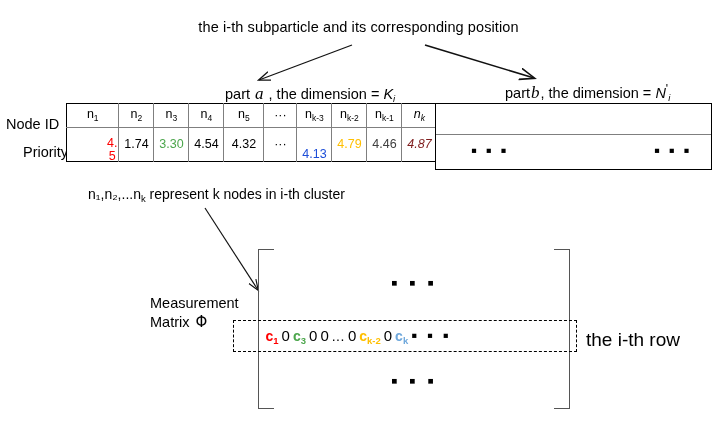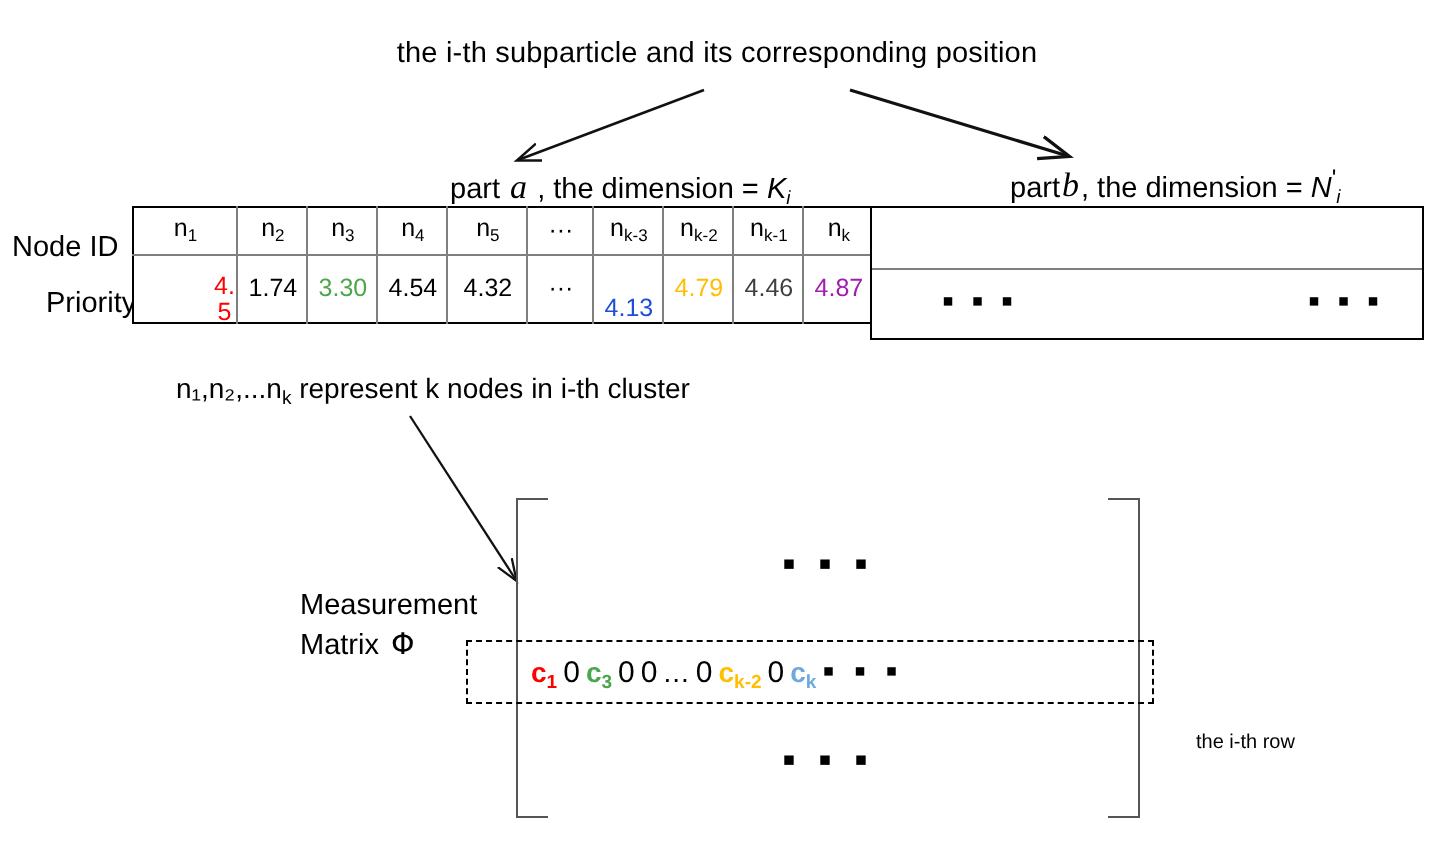--- a/index.html
+++ b/index.html
@@ -89,21 +89,21 @@
     font-size: 12.5px;
     height: 21px;
     padding: 0 1px;
     line-height: 1.05;
     overflow: hidden;
     font-family: "Liberation Sans", sans-serif;
   }
   #part-a-table tr.hdr td { height: 23px; }
   #part-a-table tr.hdr td { border-bottom: 1px solid #7f7f7f; }
   #part-a-table td:first-child { border-left: none; }
-  #part-a-table td:last-child { border-right: none; }
+  #part-a-table td:last-child { border-right: none; font-style: italic; }
   .nsub {
     font-size: 8.5px;
     vertical-align: -0.3em;
   }
   .cell-w-narrow { width: 32px; }
   .cell-w-dots { width: 30px; }
   .cell-w-wide { width: 37px; }
   .val-clip {
     display: block;
     max-height: 15px;
@@ -221,24 +221,23 @@
   .zero { font-size: 15px; }
   .inline-dots { font-size: 14px; letter-spacing: 0.5px; padding: 0 2px;}
   .trail-dots {
     font-size: 17px;
     font-weight: bold;
     letter-spacing: 2.5px;
     padding-left: 12px;
   }
 
   #ith-row-note {
-    left: 598px; top: 329px;
-    font-size: 10px;
-    white-space: nowrap;
-    margin-top: 37px;
+    left: 586px; top: 329px;
+    font-size: 19px;
+    white-space: nowrap;
   }
 </style>
 </head>
 <body>
 
 <div class="stage">
 
   <div class="abs" id="top-caption">the  i-th subparticle and its corresponding position</div>
 
   <svg class="abs" id="arrow-layer" viewBox="0 0 717 429" width="717" height="429">
@@ -306,21 +305,21 @@
       <td class="cell-w-narrow">
             <span class="val-clip" style="color: #1d4ed8; margin-top: 20px;">4.13</span>
           </td>
       <td class="cell-w-narrow">
             <span class="val-clip" style="color: rgb(255, 191, 0);">4.79</span>
           </td>
       <td class="cell-w-narrow">
             <span class="val-clip" style="color: #404040;">4.46</span>
           </td>
       <td class="cell-w-narrow">
-            <span class="val-clip" style="color: #a21caf;">4.87</span>
+            <span class="val-clip" style="color: #7f1d1d;">4.87</span>
           </td>
     </tr>
   </tbody>
     </table>
 
   <div class="abs" id="part-b-box">
     <div id="part-b-divider"></div>
     <div class="pb-dots" id="pb-dots-left">▪ ▪ ▪</div>
     <div class="pb-dots" id="pb-dots-right">▪ ▪ ▪</div>
   </div>

